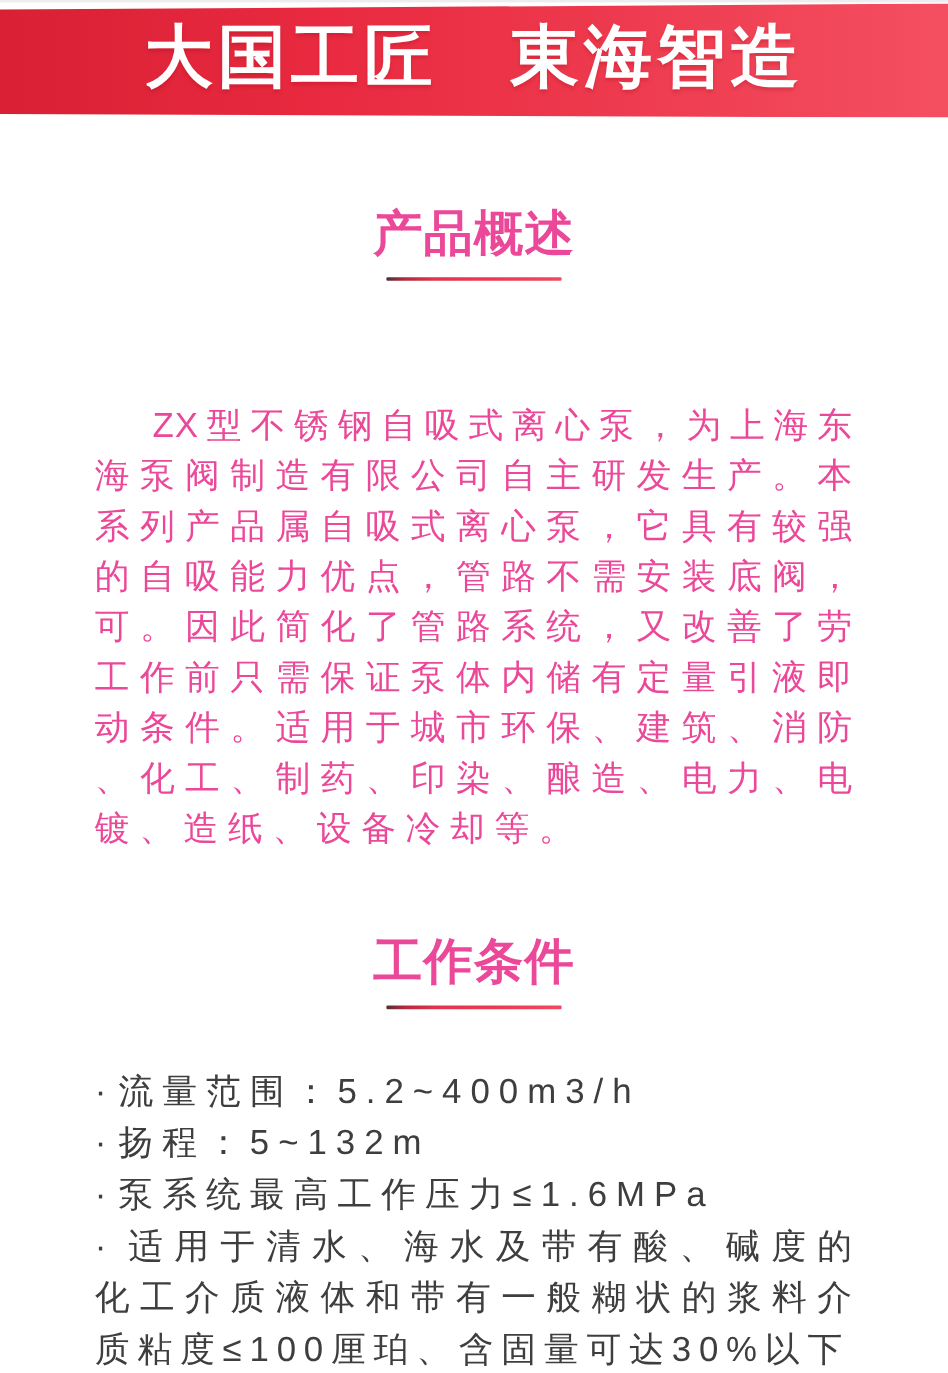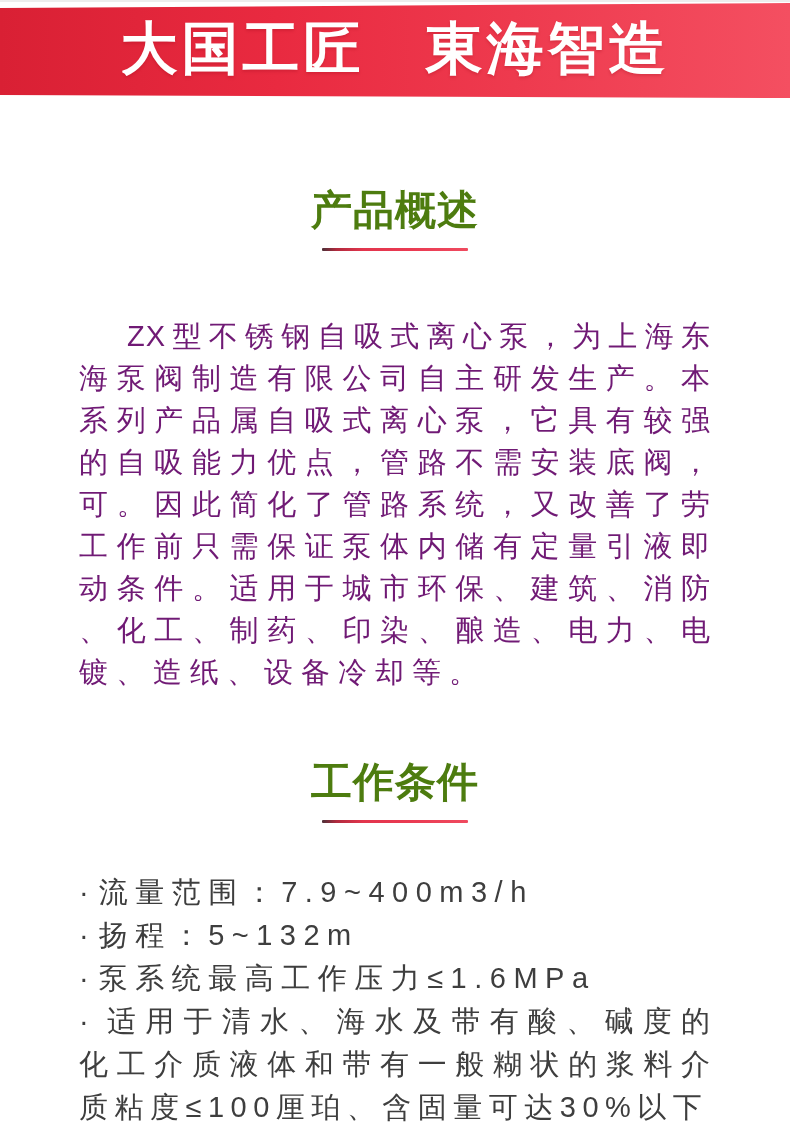--- a/index.html
+++ b/index.html
@@ -36,44 +36,44 @@
     font-size: 57px;
     font-weight: bold;
     letter-spacing: 4px;
     line-height: 1;
     padding-bottom: 4px;
     text-shadow: 0 2px 3px rgba(140, 0, 20, 0.22);
     white-space: nowrap;
   }
   
   .section-title {
-    margin: 16px auto;
+    margin: 0 auto;
     font-size: 41px;
     line-height: 1.05;
     font-weight: bold;
-    color: #4d7c0f;
+    color: #ec4899;
     text-align: center;
     letter-spacing: 1px;
   }
   .sec1-title { padding-top: 173px; }
   .sec2-title { margin-top: 68px; }
   .title-underline {
     width: 146px;
     height: 3px;
     margin: 15px auto 0 auto;
     background: linear-gradient(to right, #4d3038 0%, #b12a3e 10%, #e2354d 28%, #ea3a52 60%, #ef4a5f 100%);
     border-radius: 1px;
   }
   
   .text-block {
     width: 632px;
-    margin: 64px auto 0 auto;
+    margin: 100px auto 0 auto;
     font-size: 29px;
     line-height: 42px;
-    color: #701a75;
+    color: #ec4899;
   }
   .line {
     letter-spacing: 1px;
     text-align: justify;
     text-align-last: justify;
   }
   .line.indent { text-indent: 48px; }
   .line.last {
     text-align: left;
     text-align-last: left;
@@ -139,21 +139,21 @@
     </div>
   </section>
 
   <section>
     <h1 class="section-title sec2-title">工作条件</h1>
     <div class="title-underline"></div>
 
     <div class="cond-list">
 
       <div class="cond-line plain">
-        <span class="marker">·</span><span>流量范围：7.9~400m3/h</span>
+        <span class="marker">·</span><span>流量范围：5.2~400m3/h</span>
       </div>
 
       <div class="cond-line plain">
         <span class="marker">·</span><span>扬程：5~132m</span>
       </div>
 
       <div class="cond-line plain">
         <span class="marker">·</span><span>泵系统最高工作压力≤1.6MPa</span>
       </div>
 

